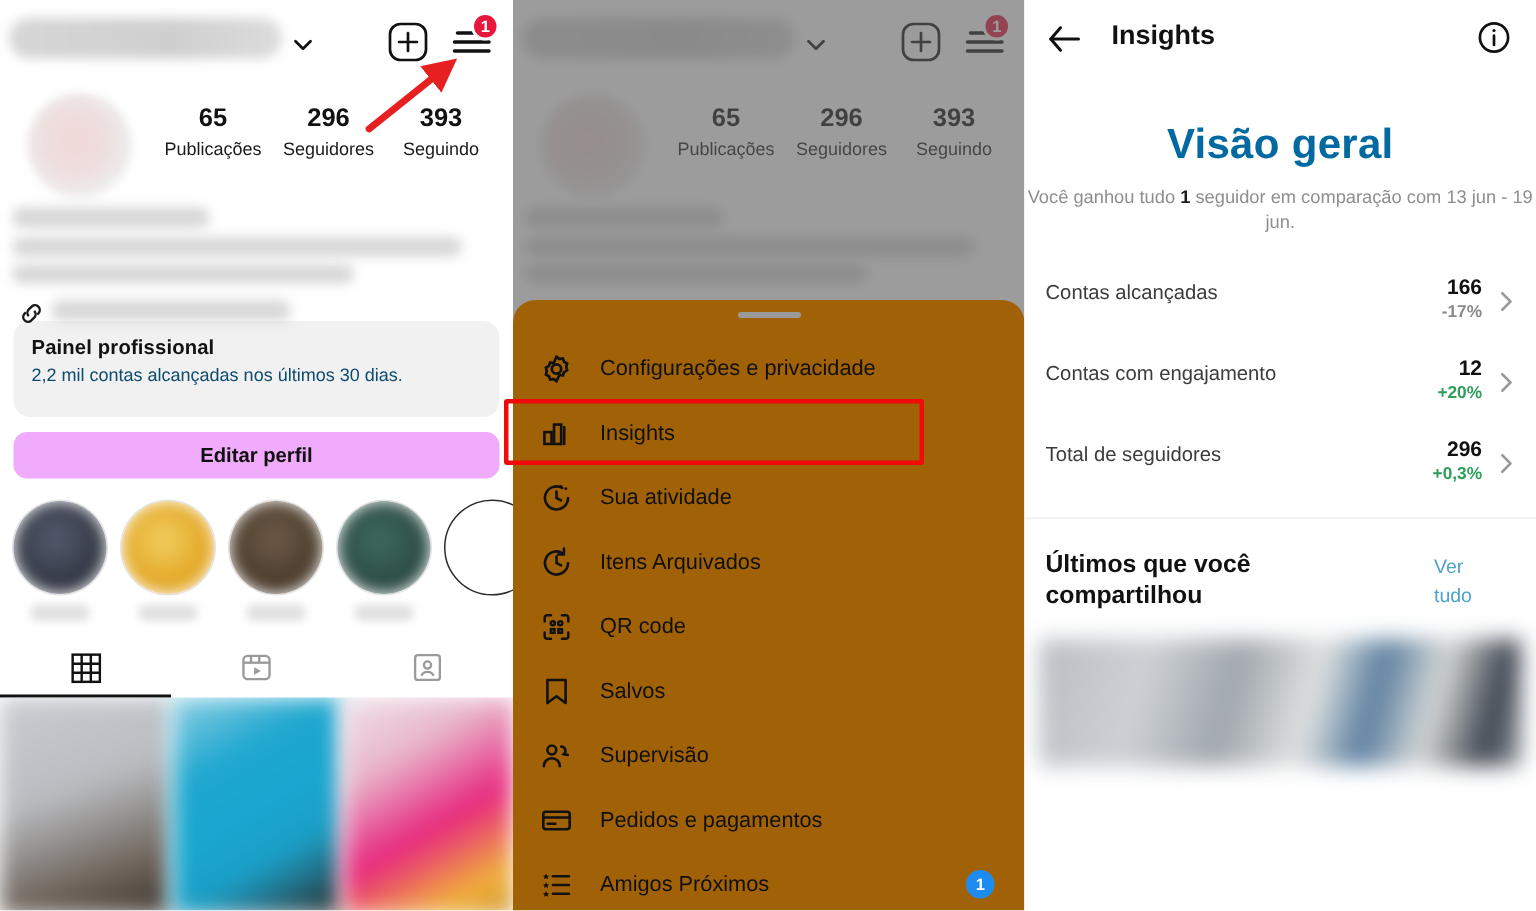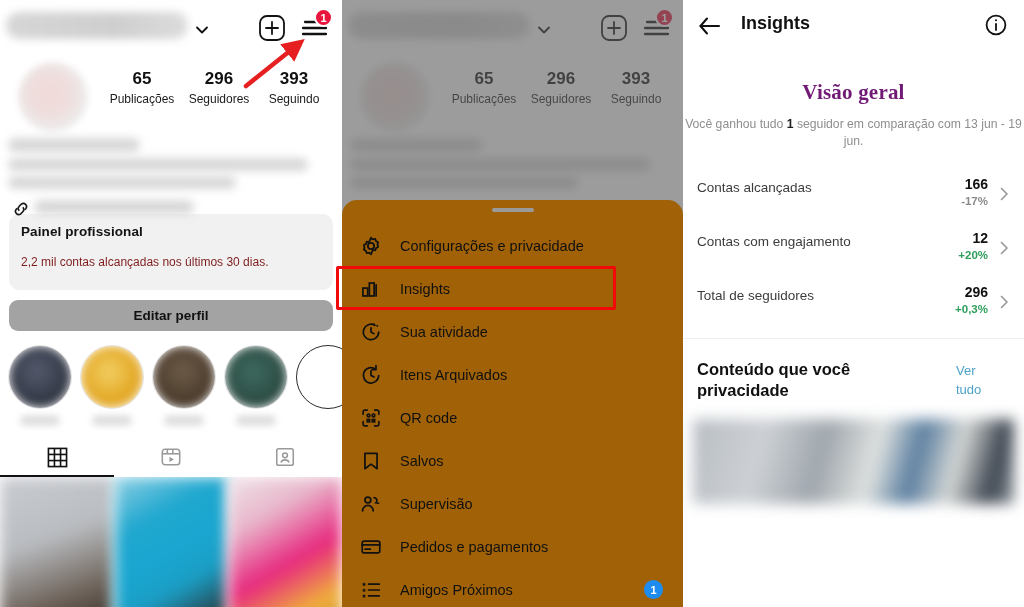--- a/index.html
+++ b/index.html
@@ -59,25 +59,25 @@
   #bio-l2 { position: absolute; left: 8px; top: 22px; width: 300px; height: 13px; }
   #bio-l3 { position: absolute; left: 8px; top: 40px; width: 228px; height: 13px; }
   .p1-link { position: absolute; left: 12px; top: 64px; width: 18px; height: 18px; }
   #bio-link-blur { position: absolute; left: 34px; top: 64px; width: 160px; height: 14px; }
 
   .pro-card {
     margin: 16px 9px 0 9px; background: #f1f1f1; border-radius: 11px;
     padding: 10px 12px 21px 12px;
   }
   .pro-card .t { font-size: 13.5px; font-weight: 700; color: #121212; letter-spacing: .1px; }
-  .pro-card .s { font-size: 12px; color: #7f1d1d; margin-top: 16px; }
+  .pro-card .s { font-size: 12px; color: #0c4a6e; margin-top: 4px; }
 
   .p1-btnrow { display: flex; gap: 9px; margin: 10px 9px 0 9px; }
   .p1-btn {
-    flex: 1; background: #a3a3a3; border-radius: 9px; height: 31px;
+    flex: 1; background: #f0abfc; border-radius: 9px; height: 31px;
     display: flex; align-items: center; justify-content: center;
     font-size: 13.5px; font-weight: 700; color: #111;
   }
 
   .highlights { position: relative; margin-top: 14px; height: 92px; }
   .hl { position: absolute; top: 0; width: 64px; text-align: center; }
   .hl .ring {
     width: 64px; height: 64px; border-radius: 50%;
     border: 1.5px solid #e3e3e3; overflow: hidden;
   }
@@ -132,21 +132,21 @@
   .ins-subbar { position: relative; height: 44px; border-bottom: 1px solid #efefef; }
   .pill {
     position: absolute; left: 12px; top: 7px; height: 28px; padding: 0 13px;
     background: #f0f0f0; border-radius: 16px;
     display: flex; align-items: center; gap: 7px;
     font-size: 13px; font-weight: 700; color: #121212;
   }
   .ins-range { position: absolute; right: 14px; top: 14px; font-size: 12.5px; font-weight: 700; color: #1a1a1a; }
 
   .ins-overview { text-align: center; padding-top: 28px; }
-  .ins-overview h2 { font-size: 21px; font-weight: 700; color: #701a75; letter-spacing: .2px; font-family: Liberation Serif, serif; }
+  .ins-overview h2 { font-size: 28px; font-weight: 700; color: #0369a1; letter-spacing: .2px; }
   .ins-overview p { margin-top: 11px; font-size: 12.2px; color: #8e8e8e; line-height: 17px; }
   .ins-overview p b { color: #1c1c1c; font-weight: 700; }
 
   .metric-list { margin-top: 22px; }
   .metric { position: relative; height: 54px; padding: 0 14px; }
   .metric .m-name { position: absolute; left: 14px; top: 8px; font-size: 13.5px; color: #3c3c3c; text-align: right; }
   .metric .m-val  { position: absolute; right: 36px; top: 4px; font-size: 14px; font-weight: 700; color: #111; text-align: right; }
   .metric .m-delta{ position: absolute; right: 36px; top: 23px; font-size: 11.5px; font-weight: 700; text-align: right; }
   .delta-up { color: #2e9e5b; }
   .delta-flat { color: #8a8a8a; }
@@ -536,21 +536,21 @@
           <svg viewBox="0 0 16 16" width="16" height="16" fill="none" stroke="#9a9a9a" stroke-width="1.7" stroke-linecap="round" stroke-linejoin="round">
               <polyline points="5.5,2.5 11,8 5.5,13.5"></polyline>
             </svg>
         </div>
       </div>
     </div>
 
     <div class="ins-divider"></div>
 
     <div class="ins-section">
-      <div class="sec-title">Conteúdo que você privacidade</div>
+      <div class="sec-title">Últimos que você compartilhou</div>
       <div class="sec-link">Ver tudo</div>
     </div>
 
     <div class="ins-photo"></div>
   </div>
 
   <div id="insights-highlight"></div>
 </div>
 
 </body></html>

